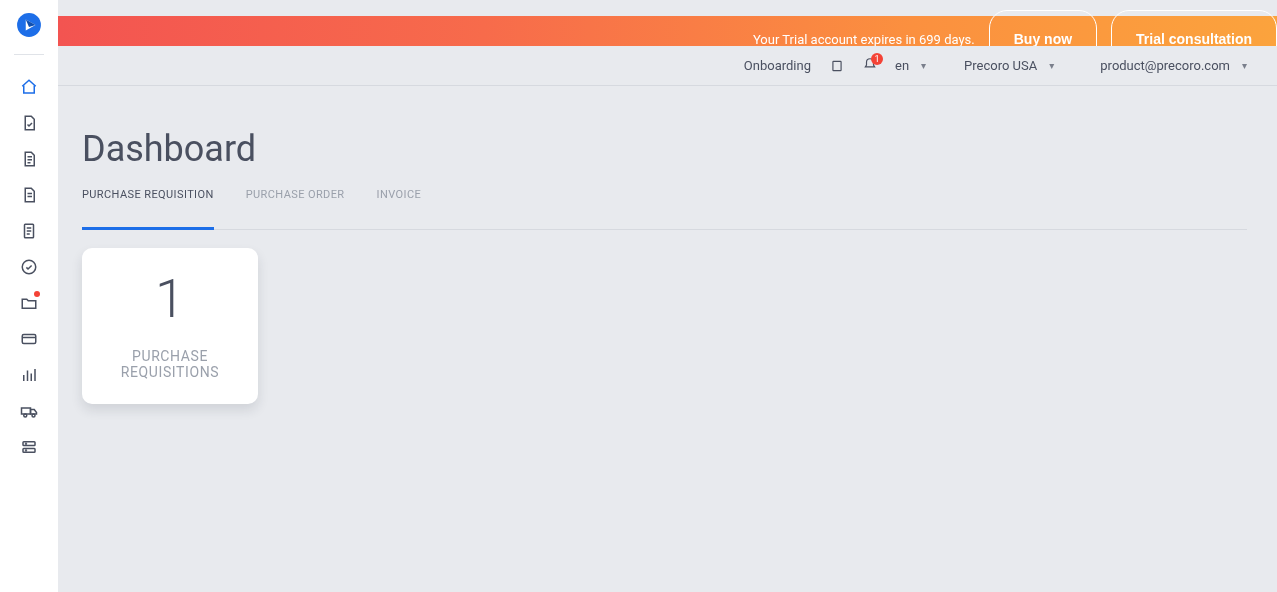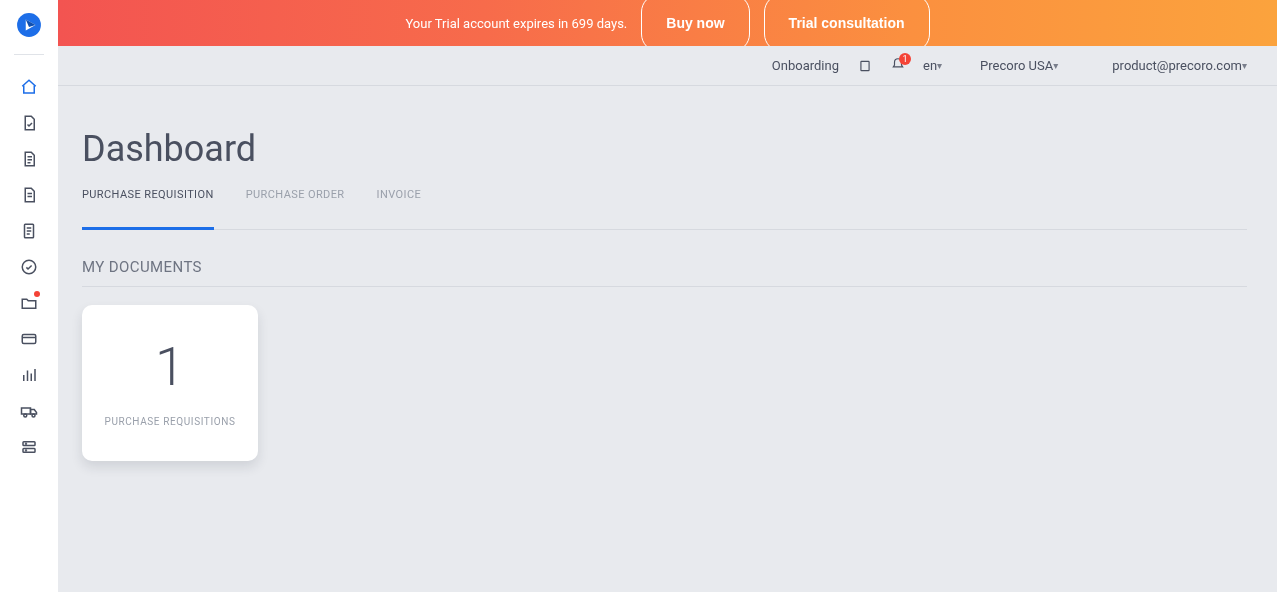--- a/index.html
+++ b/index.html
@@ -57,26 +57,26 @@
       height: 6px;
       border-radius: 50%;
       background: #f44336;
     }
 
     
     .trial-banner {
       position: absolute;
       left: 58px;
       right: 0;
-      top: 0;
+      top: 16px;
       height: 46px;
       background: linear-gradient(90deg, #f35451 0%, #f76b4b 35%, #fb903f 70%, #fba33d 100%);
       display: flex;
       align-items: center;
-      justify-content: center;
+      justify-content: flex-end;
       gap: 14px;
       color: #fff;
       font-size: 13px;
     }
     .trial-banner .msg { font-weight: 400; }
     .trial-banner .pill-btn {
       border: 1.5px solid #fff;
       color: #fff;
       background: transparent;
       border-radius: 18px;
@@ -99,21 +99,21 @@
       justify-content: flex-end;
       padding-right: 30px;
       gap: 18px;
       color: #4a5060;
       font-size: 13px;
       border-bottom: 1px solid #d6d9df;
     }
     .hdr-link { display: inline-flex; align-items: center; gap: 6px; cursor: pointer; }
     .hdr-icon { width: 16px; height: 16px; display: inline-flex; align-items: center; justify-content: center; }
     .lang-drop, .company-drop, .user-drop {
-      display: inline-flex; align-items: center; gap: 0; cursor: pointer;
+      display: inline-flex; align-items: center; gap: 12px; cursor: pointer;
     }
     .chev { font-size: 10px; color: #7a7f8c; }
     .bell-wrap { position: relative; cursor: pointer; }
     .bell-badge {
       position: absolute;
       top: -4px;
       left: 8px;
       background: #f44336;
       color: #fff;
       font-size: 9px;
@@ -202,21 +202,21 @@
     }
     .card-status {
       font-size: 14px;
       letter-spacing: 0.4px;
       color: #4a5060;
       text-align: center;
       line-height: 1.25;
     }
     .card-sub {
       margin-top: 4px;
-      font-size: 10px;
+      font-size: 14px;
       letter-spacing: 0.6px;
       color: #9aa0ab;
       text-align: center;
     }
   </style>
 </head>
 <body>
 
 <nav class="sidebar">
   <div class="sidebar-logo">
@@ -360,36 +360,35 @@
   <span class="lang-drop">
     <span>en</span>
     <span class="chev">▾</span>
   </span>
 
   <span class="company-drop" style="margin-left:20px;">
     <span>Precoro USA</span>
     <span class="chev">▾</span>
   </span>
 
-  <span class="user-drop" style="margin-left:36px;">
+  <span class="user-drop" style="margin-left:28px;">
     <span>product@precoro.com</span>
     <span class="chev">▾</span>
   </span>
 </div>
 
 <main class="main">
   <h1 class="page-title">Dashboard</h1>
 
   <div class="tabs">
     <div class="tab active">PURCHASE REQUISITION</div>
     <div class="tab">PURCHASE ORDER</div>
     <div class="tab">INVOICE</div>
   </div>
 
-  <div class="section-title">MY DOCUMENTS</div>
 
   <div class="cards">
     <div class="card">
       <div class="card-count">1</div>
       <div class="card-sub">PURCHASE REQUISITIONS</div>
     </div>
   </div>
 </main>
 
 </body></html>

